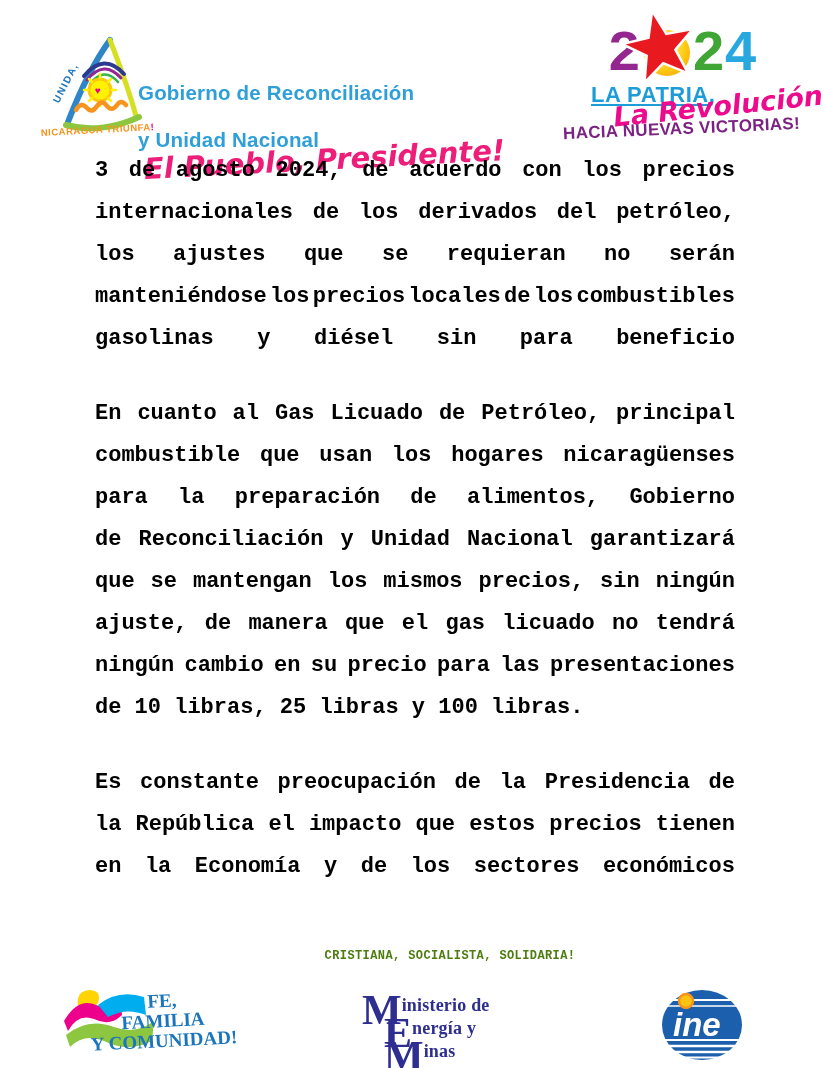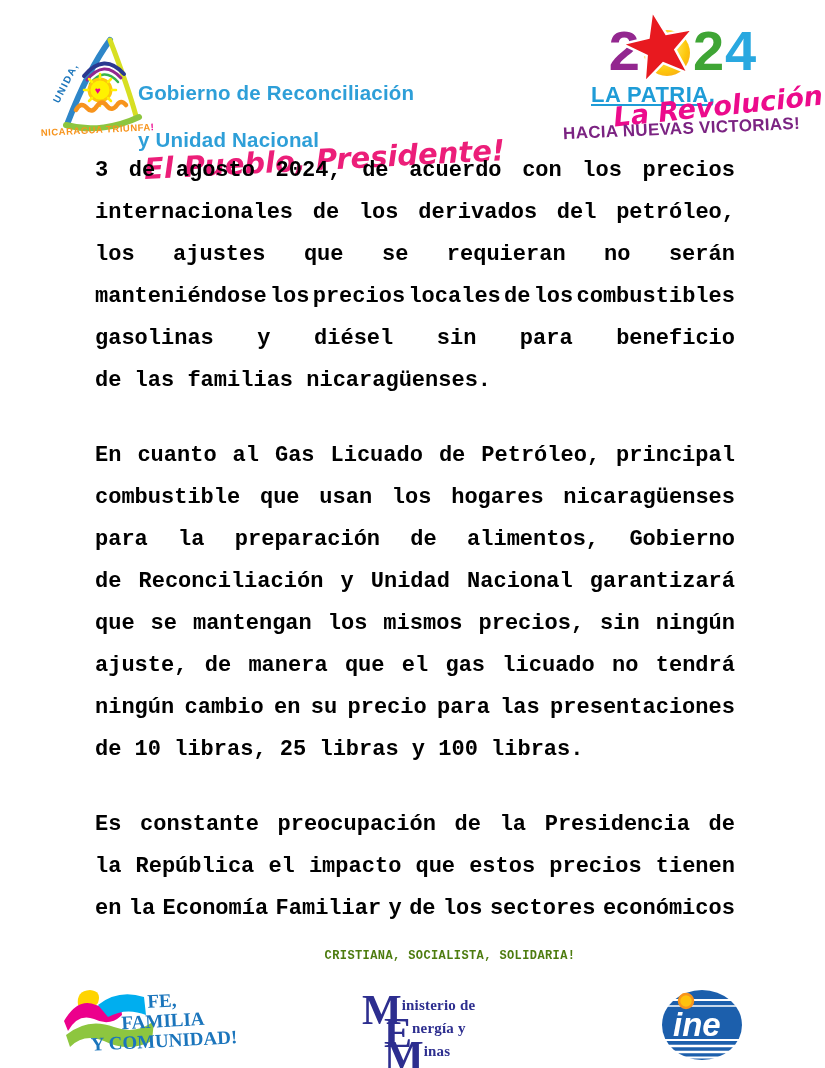--- a/index.html
+++ b/index.html
@@ -44,21 +44,21 @@
   .fe-logo{position:absolute;left:58px;top:983px;width:190px;height:82px;}
   .fe-flags{position:absolute;left:0;top:2px;}
   .fe-text{position:absolute;left:30px;top:8px;width:150px;text-align:center;transform:rotate(-3deg);
            color:#1B75BC;font-weight:bold;font-size:19px;line-height:20px;
            font-family:"Liberation Serif",serif;}
   .mem-logo{position:absolute;left:362px;top:994px;width:190px;color:#2D2E8F;
             font-family:"Liberation Serif",serif;font-weight:bold;}
   .mem-line{display:flex;align-items:flex-start;height:23px;}
   .mem-ind{margin-left:22px;}
   .mem-init{font-size:42px;line-height:32px;}
-  .mem-rest{font-size:15px;line-height:22px;letter-spacing:.2px;text-align:center;}
+  .mem-rest{font-size:18px;line-height:22px;letter-spacing:.2px;text-align:center;}
   .ine-logo{position:absolute;left:660px;top:988px;}
 </style>
 </head>
 <body>
 
 <div class="page">
 
   <svg class="emblem" width="134" height="114" viewBox="0 0 134 114">
     <path d="M32,96 C42,70 58,36 74,14" fill="none" stroke="#2E86C8" stroke-width="6" stroke-linecap="round"></path>
     <path d="M74,14 C84,40 94,68 100,90" fill="none" stroke="#D7DF23" stroke-width="5" stroke-linecap="round"></path>
@@ -106,36 +106,35 @@
     <div class="hacia">HACIA NUEVAS VICTORIAS!</div>
   </div>
 
   <main class="doc-body">
     <div class="para">
       <span class="jline"><span>3</span><span>de</span><span>agosto</span><span>2024,</span><span>de</span><span>acuerdo</span><span>con</span><span>los</span><span>precios</span></span>
       <span class="jline"><span>internacionales</span><span>de</span><span>los</span><span>derivados</span><span>del</span><span>petróleo,</span></span>
       <span class="jline"><span>los</span><span>ajustes</span><span>que</span><span>se</span><span>requieran</span><span>no</span><span>serán</span></span>
       <span class="jline"><span>manteniéndose</span><span>los</span><span>precios</span><span>locales</span><span>de</span><span>los</span><span>combustibles</span></span>
       <span class="jline"><span>gasolinas</span><span>y</span><span>diésel</span><span>sin</span><span>para</span><span>beneficio</span></span>
-      <span class="lastline">de las familias nicaragüenses.</span>
     </div>
     <div class="para">
       <span class="jline"><span>En</span><span>cuanto</span><span>al</span><span>Gas</span><span>Licuado</span><span>de</span><span>Petróleo,</span><span>principal</span></span>
       <span class="jline"><span>combustible</span><span>que</span><span>usan</span><span>los</span><span>hogares</span><span>nicaragüenses</span></span>
       <span class="jline"><span>para</span><span>la</span><span>preparación</span><span>de</span><span>alimentos,</span><span>Gobierno</span></span>
       <span class="jline"><span>de</span><span>Reconciliación</span><span>y</span><span>Unidad</span><span>Nacional</span><span>garantizará</span></span>
       <span class="jline"><span>que</span><span>se</span><span>mantengan</span><span>los</span><span>mismos</span><span>precios,</span><span>sin</span><span>ningún</span></span>
       <span class="jline"><span>ajuste,</span><span>de</span><span>manera</span><span>que</span><span>el</span><span>gas</span><span>licuado</span><span>no</span><span>tendrá</span></span>
       <span class="jline"><span>ningún</span><span>cambio</span><span>en</span><span>su</span><span>precio</span><span>para</span><span>las</span><span>presentaciones</span></span>
       <span class="lastline">de 10 libras, 25 libras y 100 libras.</span>
     </div>
     <div class="para">
       <span class="jline"><span>Es</span><span>constante</span><span>preocupación</span><span>de</span><span>la</span><span>Presidencia</span><span>de</span></span>
       <span class="jline"><span>la</span><span>República</span><span>el</span><span>impacto</span><span>que</span><span>estos</span><span>precios</span><span>tienen</span></span>
-      <span class="jline"><span>en</span><span>la</span><span>Economía</span><span>Familiar</span><span>y</span><span>de</span><span>los</span><span>sectores</span><span>económicos</span></span>
+      <span class="jline"><span>en</span><span>la</span><span>Economía</span><span>y</span><span>de</span><span>los</span><span>sectores</span><span>económicos</span></span>
     </div>
   </main>
 
   <div class="slogan">CRISTIANA, SOCIALISTA, SOLIDARIA!</div>
 
   <div class="fe-logo">
     <svg class="fe-flags" width="110" height="70" viewBox="0 0 110 70">
       <path d="M20,20 Q18,6 32,5 Q44,6 40,18 Q34,26 20,20 Z" fill="#FFD400"></path>
       <path d="M6,36 Q20,12 38,20 Q52,26 62,14 L64,30 Q52,42 36,34 Q20,28 10,46 Z" fill="#EC008C"></path>
       <path d="M40,20 Q60,4 86,12 L88,30 Q68,22 50,32 Z" fill="#00AEEF"></path>

